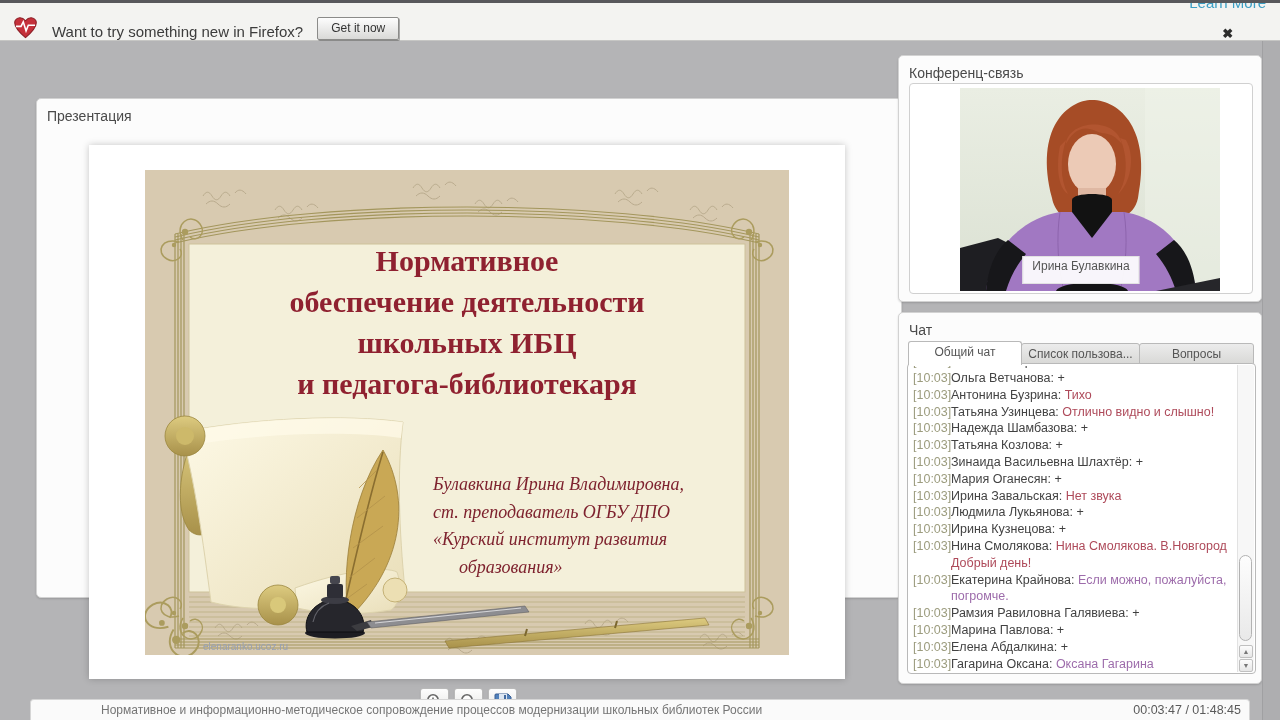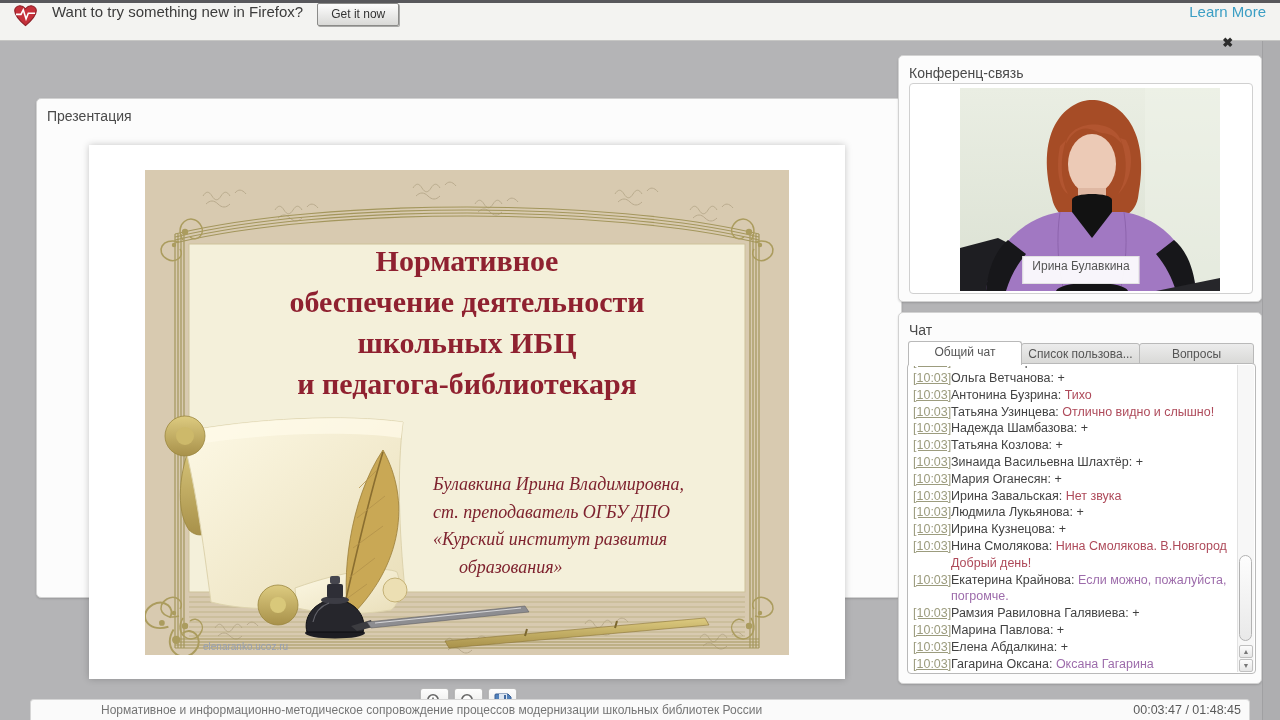--- a/index.html
+++ b/index.html
@@ -1,21 +1,21 @@
 <!DOCTYPE html>
 <html><head>
 <meta charset="utf-8">
 <style>
   * { margin:0; padding:0; box-sizing:border-box; }
   body { font-family: "Liberation Sans", sans-serif; background:#b4b4b6; }
   #app { position:relative; width:1280px; height:720px; background:#b4b4b6; overflow:hidden; }
 
   
   .notif-bar { position:absolute; left:0; top:0; width:1280px; height:41px; background:#f3f3f1;
-               border-bottom:1px solid #c6c6c4; display:flex; align-items:flex-start; padding:3px 14px 0 12px; }
+               border-bottom:1px solid #c6c6c4; display:flex; align-items:flex-end; padding:3px 14px 0 12px; }
   .notif-edge { position:absolute; left:0; top:0; width:100%; height:3px; background:#58585c; }
   .heart-wrap { width:27px; height:25px; margin-right:13px; }
   .notif-msg { font-size:15px; color:#3c3c3c; }
   .notif-btn { margin-left:14px; font-size:12px; color:#333; padding:3px 13px 4px;
                background:linear-gradient(#fdfdfd,#d9d9d7); border:1px solid #8b8b89; border-radius:2px;
                box-shadow:1px 1px 0 rgba(0,0,0,.3); cursor:pointer; font-family:"Liberation Sans",sans-serif; }
   .notif-right { margin-left:auto; display:flex; align-items:center; gap:16px;flex-direction:column; }
   .notif-link { font-size:15px; color:#3b9ec4; cursor:pointer; }
   .notif-close { font-size:13px; font-weight:bold; color:#2c2c2c; cursor:pointer; line-height:1; }
 
@@ -60,21 +60,21 @@
          background:linear-gradient(#ececec,#d8d8d6); border:1px solid #b9b9b9; border-radius:3px 3px 0 0;
          cursor:pointer; overflow:hidden; white-space:nowrap; }
   .tab + .tab { margin-left:-1px; }
   .tab.active { background:#fff; height:24px; border-bottom:none; position:relative; z-index:3; }
   .tab-general { width:114px; } .tab-users { width:119px; } .tab-questions { width:115px; }
   .chat-box { position:absolute; left:8px; top:50px; width:349px; height:311px; background:#fff;
               border:1px solid #b9b9b9; border-radius:4px; }
   .chat-list { position:absolute; left:3px; top:2px; right:19px; bottom:2px; overflow:hidden; cursor:default; }
   .msg { position:relative; padding-left:40px; font-size:12.5px; line-height:16.8px; }
   .msg.clipped { margin-top:-12.8px; }
-  .msg-time { position:absolute; left:2px; color:#9c9c7e;text-decoration:underline; }
+  .msg-time { position:absolute; left:2px; color:#9c9c7e; }
   .msg-name { color:#424242; }
   .tone-plain { color:#3f3f3f; } .tone-red { color:#ae4a5a; } .tone-purple { color:#9d6cab; }
   .chat-scrollbar { position:absolute; top:1px; bottom:1px; right:1px; width:17px; background:#f7f7f7;
                     border-left:1px solid #e2e2e2; border-radius:0 3px 3px 0; cursor:pointer; }
   .scroll-thumb { position:absolute; left:1px; width:13px; top:62%; height:28%;
                   background:linear-gradient(#fdfdfd,#e9e9e9); border:1px solid #b2b2b2; border-radius:7px; cursor:grab; }
   .scroll-btn { position:absolute; left:1px; width:14px; height:13px; font-size:7px; color:#777;
                 display:flex; align-items:center; justify-content:center;
                 background:linear-gradient(#fcfcfc,#e6e6e6); border:1px solid #c0c0c0; border-radius:2px; cursor:pointer; }
   .scroll-up { bottom:14px; } .scroll-down { bottom:0; }

